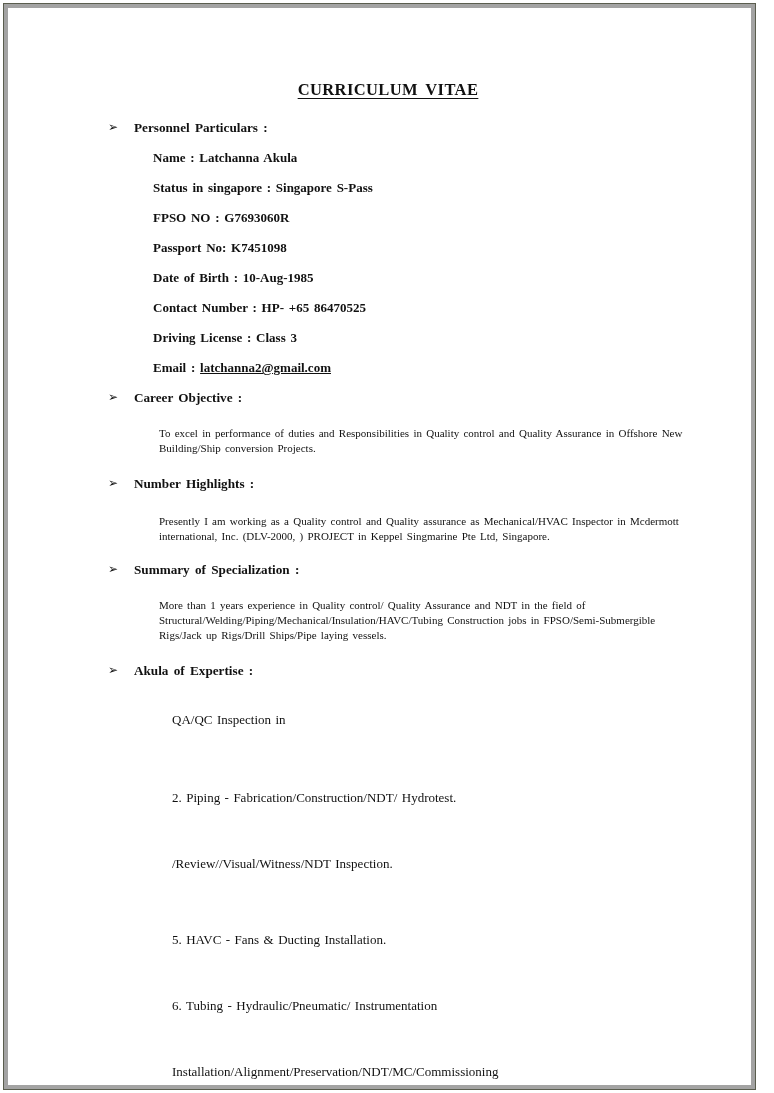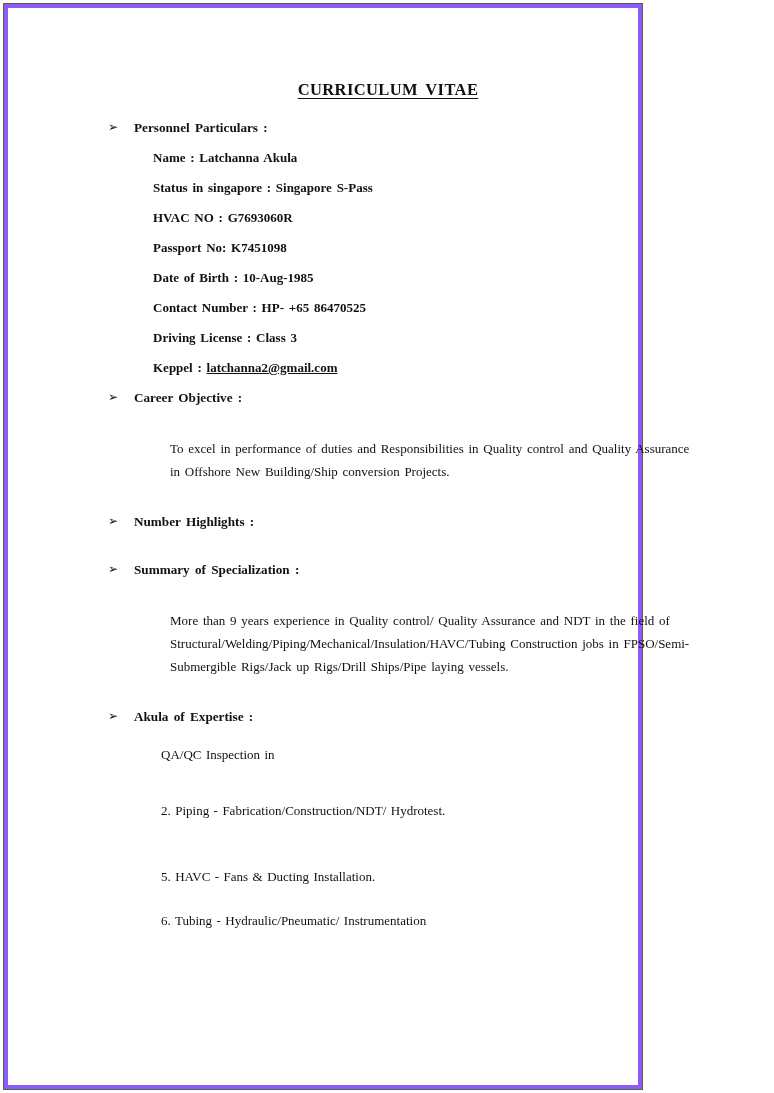--- a/index.html
+++ b/index.html
@@ -13,24 +13,24 @@
     font-family: "Liberation Serif", "DejaVu Serif", serif;
     color: #111111;
     overflow: hidden;
   }
 
   
   .page-frame {
     position: absolute;
     left: 3px;
     top: 3px;
-    width: 640px;
+    width: 753px;
     height: 1087px;
     border: 1px solid #5a5d4e;
-    background: #8b5cf6;
+    background: #a3a3a3;
     box-sizing: border-box;
   }
   .page-inner {
     position: absolute;
     left: 4px;
     top: 4px;
     right: 4px;
     bottom: 4px;
     background: #ffffff;
     box-sizing: border-box;
@@ -79,32 +79,32 @@
 
   
   .field-line {
     margin: 0;
     padding-left: 145px;
     font-size: 13px;
     word-spacing: 1.5px;
     font-weight: bold;
   }
   .body-para {
-    margin: 15px;
+    margin: 4px;
     padding-left: 147px;
     padding-right: 60px;
-    font-size: 13px;
-    line-height: 23px;
+    font-size: 11px;
+    line-height: 15px;
     word-spacing: 1.5px;
   }
   .body-para.tight {
     padding-right: 62px;
   }
   .list-line {
-    margin: 6px;
+    margin: 17px;
     padding-left: 147px;
     padding-right: 58px;
     font-size: 13px;
     line-height: 20px;
     word-spacing: 1.2px;
   }
   .list-line.cont {
     padding-left: 147px;
   }
 
@@ -133,74 +133,77 @@
       <div class="section-head">
         <span class="bullet">➢</span>
         <span>Personnel Particulars  :</span>
       </div>
 
       <div class="sp-14"></div>
       <p class="field-line">Name : Latchanna  Akula</p>
       <div class="sp-14"></div>
       <p class="field-line">Status in singapore : Singapore  S-Pass</p>
       <div class="sp-14"></div>
-      <p class="field-line">HVAC NO : G7693060R</p>
+      <p class="field-line">FPSO NO : G7693060R</p>
       <div class="sp-14"></div>
       <p class="field-line">Passport No: K7451098</p>
       <div class="sp-14"></div>
       <p class="field-line">Date of Birth :  10-Aug-1985</p>
       <div class="sp-14"></div>
       <p class="field-line">Contact Number : HP- +65 86470525</p>
       <div class="sp-14"></div>
       <p class="field-line">Driving  License  : Class 3</p>
       <div class="sp-14"></div>
-      <p class="field-line"><span>Keppel  :</span> <a class="email-link" href="#">latchanna2@gmail.com</a></p>
+      <p class="field-line"><span>Email  :</span> <a class="email-link" href="#">latchanna2@gmail.com</a></p>
 
       <div class="sp-14"></div>
 
       <div class="section-head">
         <span class="bullet">➢</span>
         <span>Career Objective :</span>
       </div>
       <div class="sp-16"></div>
       <p class="body-para">To excel in performance  of duties  and Responsibilities  in Quality  control and Quality  Assurance  in Offshore  New Building/Ship  conversion  Projects.</p>
 
       <div class="sp-16"></div>
 
       <div class="section-head">
         <span class="bullet">➢</span>
         <span>Number Highlights :</span>
       </div>
       <div class="sp-18"></div>
+      <p class="body-para tight">Presently  I am working  as a Quality  control  and Quality  assurance  as Mechanical/HVAC  Inspector  in Mcdermott  international,  Inc. (DLV-2000, ) PROJECT  in Keppel Singmarine  Pte Ltd, Singapore.</p>
 
       <div class="sp-14"></div>
 
       <div class="section-head">
         <span class="bullet">➢</span>
         <span>Summary  of Specialization  :</span>
       </div>
       <div class="sp-16"></div>
-      <p class="body-para tight">More than 9 years experience  in Quality control/ Quality  Assurance and NDT in the field  of Structural/Welding/Piping/Mechanical/Insulation/HAVC/Tubing  Construction jobs in FPSO/Semi-Submergible  Rigs/Jack up Rigs/Drill Ships/Pipe  laying  vessels.</p>
+      <p class="body-para tight">More than 1 years experience  in Quality control/ Quality  Assurance and NDT in the field  of Structural/Welding/Piping/Mechanical/Insulation/HAVC/Tubing  Construction jobs in FPSO/Semi-Submergible  Rigs/Jack up Rigs/Drill Ships/Pipe  laying  vessels.</p>
 
       <div class="sp-16"></div>
 
       <div class="section-head">
         <span class="bullet">➢</span>
         <span>Akula of Expertise :</span>
       </div>
 
       <div class="sp-14"></div>
       <p class="list-line">QA/QC Inspection  in</p>
 
       <div class="sp-12"></div>
       <div class="sp-12"></div>
       <p class="list-line">2. Piping  - Fabrication/Construction/NDT/  Hydrotest.</p>
       <div class="sp-12"></div>
+      <p class="list-line cont">/Review//Visual/Witness/NDT  Inspection.</p>
       <div class="sp-12"></div>
       <div class="sp-10"></div>
       <p class="list-line">5. HAVC - Fans &amp; Ducting  Installation.</p>
       <div class="sp-12"></div>
       <p class="list-line">6. Tubing  - Hydraulic/Pneumatic/  Instrumentation</p>
       <div class="sp-12"></div>
+      <p class="list-line cont">Installation/Alignment/Preservation/NDT/MC/Commissioning</p>
 
     </div>
   </div>
 </div>
 
 </body></html>

